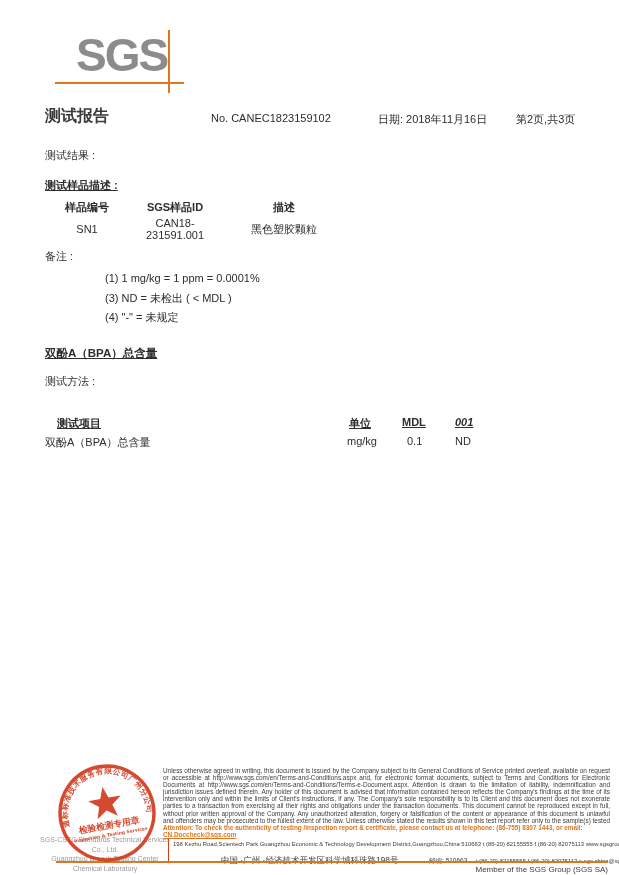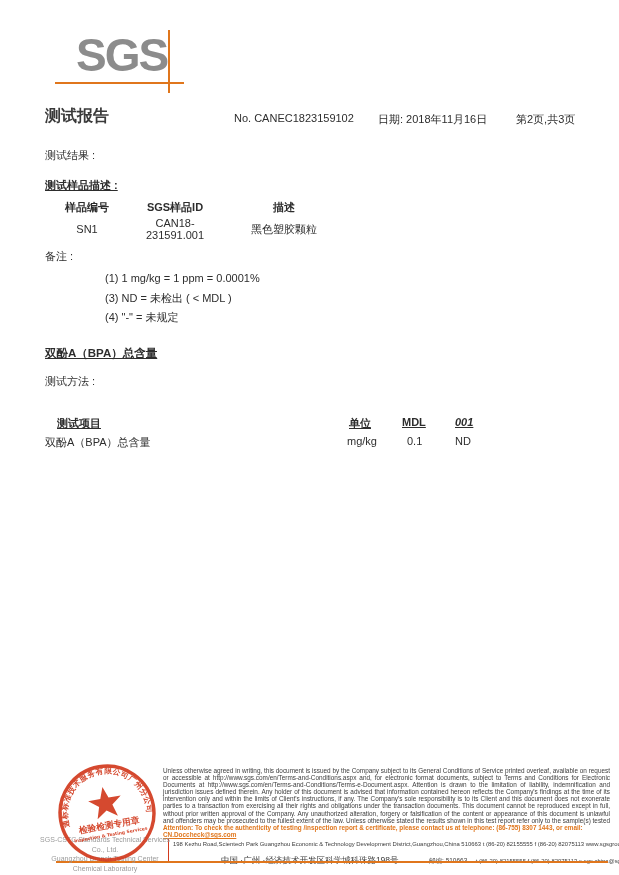--- a/index.html
+++ b/index.html
@@ -12,21 +12,21 @@
   
   .logo-text{
     position:absolute; left:76px; top:32px;
     font-size:46px; font-weight:bold; letter-spacing:-2px;
     color:#8c8c8c; line-height:1;
   }
   .logo-hline{position:absolute; left:55px; top:82px; width:129px; height:2px; background:#e0761c;}
   .logo-vline{position:absolute; left:168px; top:30px; width:2px; height:63px; background:#e0761c;}
   
   .doc-title{position:absolute; left:45px; top:106px; font-size:16px; font-weight:bold; color:#3a3a3a;}
-  .report-no{position:absolute; left:234px; top:112px; font-size:11px;}
+  .report-no{position:absolute; left:211px; top:112px; font-size:11px;}
   .report-date{position:absolute; left:378px; top:112px; font-size:11px;}
   .report-pages{position:absolute; left:516px; top:112px; font-size:11px;}
   
   .lbl{font-size:11px; color:#2d2d2d;}
   .results-label{position:absolute; left:45px; top:148px;}
   .sample-desc-label{position:absolute; left:45px; top:178px; text-decoration:underline; font-weight:bold;}
   .sample-table{position:absolute; left:45px; top:197px; font-size:11px;}
   .sample-table .row{display:grid; grid-template-columns:84px 92px auto; height:20px; align-items:center;}
   .sample-table .c1,.sample-table .c2{text-align:center;}
   .sample-table .c3{padding-left:30px; text-align:center;}
@@ -135,14 +135,15 @@
 
   <div class="addr-divider"></div>
   <div class="addr1">198 Kezhu Road,Scientech Park Guangzhou Economic &amp; Technology Development District,Guangzhou,China 510663    t (86-20) 82155555    f (86-20) 82075113    www.sgsgroup.com.cn</div>
   <div class="addr2">
     <span class="cn">中国 ·广州 ·经济技术开发区科学城科珠路198号</span>
     <span class="postal">邮编: 510663</span>
     <span class="contact">t (86-20) 82155555   f (86-20) 82075113   e  sgs.china@sgs.com</span>
   </div>
 
   <div class="bottom-rule"></div>
+  <div class="member">Member of the SGS Group (SGS SA)</div>
 
 </div>
 
 </body></html>

